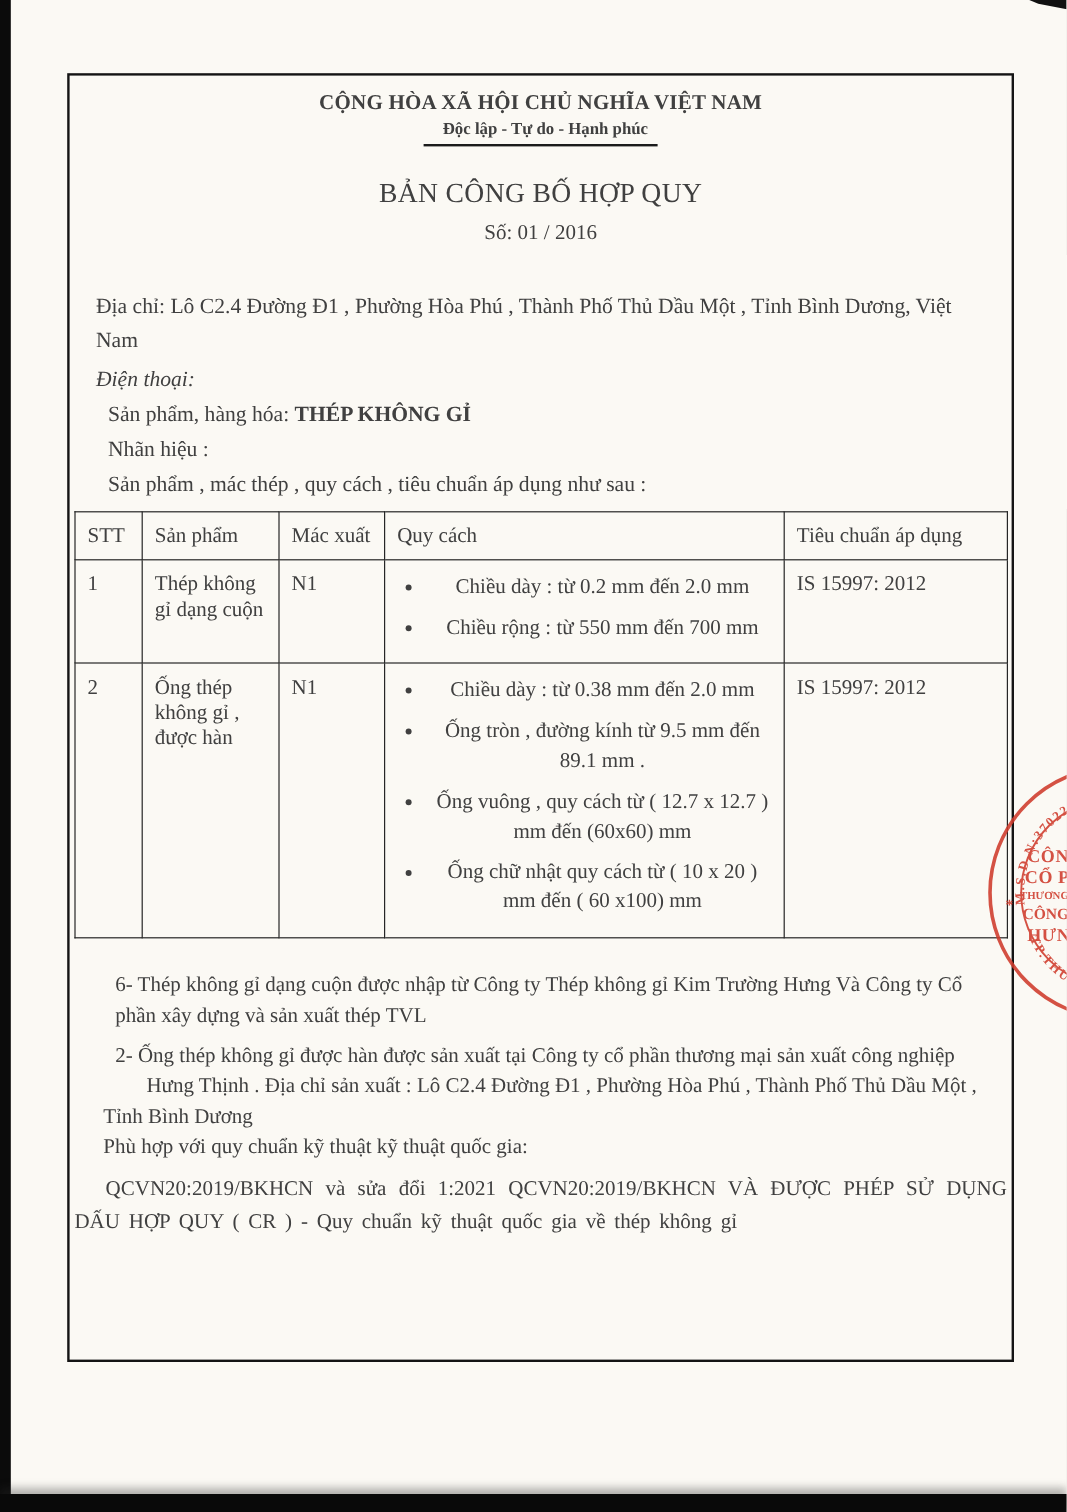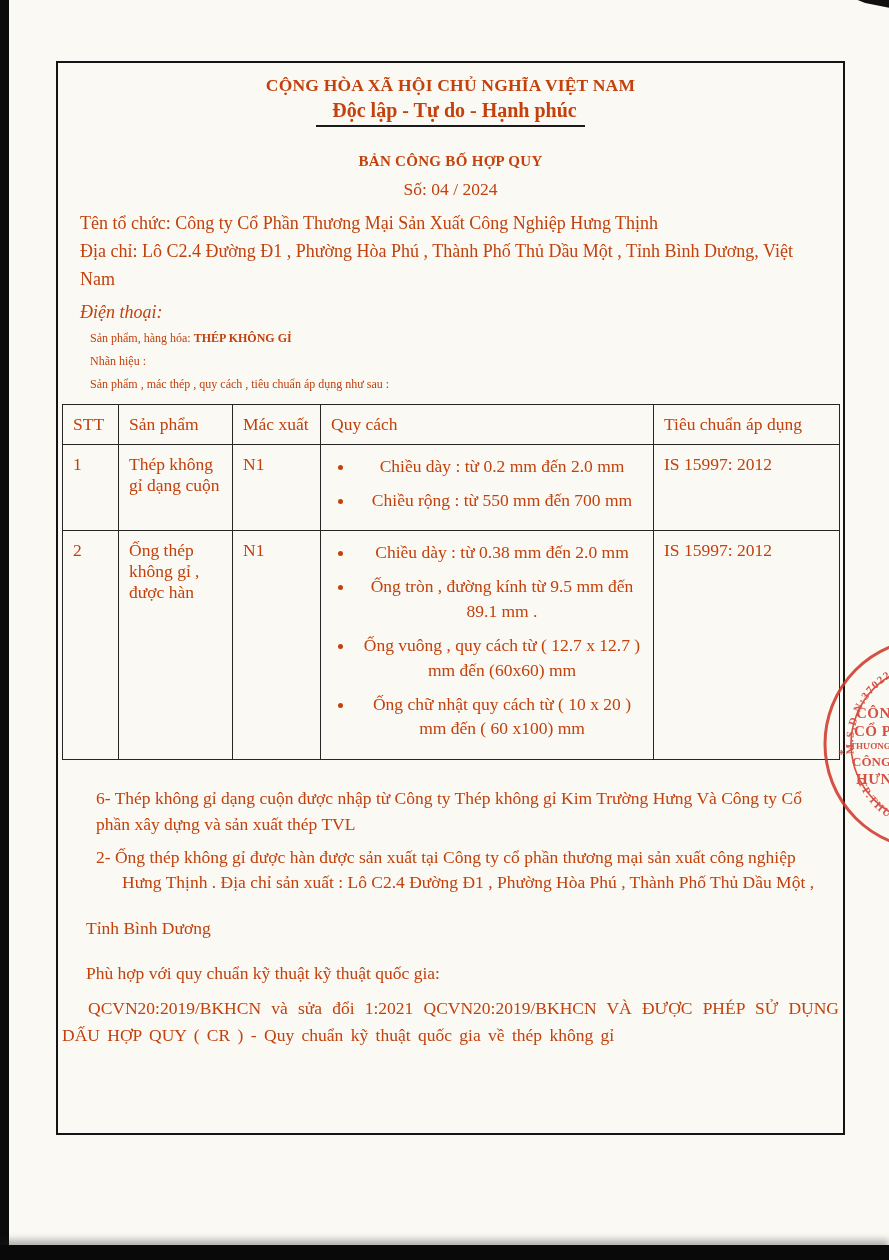--- a/index.html
+++ b/index.html
@@ -1,56 +1,56 @@
 <!DOCTYPE html>
 <html><head>
 <meta charset="utf-8">
 <style>
   html,body { margin:0; padding:0; background:#e8e6e0; }
   .page {
     position:relative; width:889px; height:1260px; margin:0 auto;
     background:#fbf9f4; overflow:hidden;
-    font-family:"Liberation Serif", serif; color:#c2410c;
+    font-family:"Liberation Serif", serif; color:#404040;
   }
   
   .left-bar { position:absolute; left:0; top:0; width:9px; height:100%; background:#0b0b0b; }
   .bottom-bar { position:absolute; left:0; bottom:0; width:100%; height:15px; background:#090909;
     box-shadow:0 -5px 7px rgba(40,40,40,.35); }
   .corner-tr { position:absolute; right:0; top:0; width:34px; height:11px; background:#111;
     clip-path:polygon(8% 0, 100% 0, 100% 70%, 30% 28%); }
   
   .frame {
     position:absolute; left:56px; top:61px; width:789px; height:1074px;
     border:2px solid #141414; box-sizing:border-box; padding:12px 22px 0;
   }
   .nat-header { text-align:center; font-weight:bold; font-size:17.5px; letter-spacing:.2px; }
   .motto-wrap { text-align:center; margin-top:3px; }
-  .motto { display:inline-block; font-weight:bold; font-size:20px;
+  .motto { display:inline-block; font-weight:bold; font-size:14px;
     border-bottom:2px solid #1b1b1b; padding:0 8px 3px 16px; }
-  .doc-title { text-align:center; font-size:15px; font-weight:bold; margin:26px 0 0; letter-spacing:.3px; }
+  .doc-title { text-align:center; font-size:23px; font-weight:normal; margin:26px 0 0; letter-spacing:.3px; }
   .doc-number { text-align:center; font-size:17.5px; margin-top:9px; }
   .para { font-size:18px; line-height:1.55; margin:10px 0 0; }
   .phone-line { font-size:18px; margin:8px 0 0;font-style:italic; }
-  .indent { padding-left:10px; font-size:12px; margin:8px 0 0; }
+  .indent { padding-left:10px; font-size:18px; margin:8px 0 0; }
   .product-value { font-weight:bold; }
   
   table.spec { border-collapse:collapse; table-layout:fixed;
     margin:12px 0 0 -18px; width:calc(100% + 36px); font-size:17.5px; }
   table.spec th, table.spec td { border:1.6px solid #262626; padding:9px 10px; vertical-align:top;
     font-weight:normal; text-align:left; }
   .stt-cell, .mac-cell { text-align:center; }
   .sp-cell { text-align:justify; }
   ul.qc { margin:0; padding-left:24px;text-align:center; }
   ul.qc li { margin:0 0 9px; padding-left:6px; line-height:1.42; }
   
   .notes { margin-top:26px; font-size:17.5px; line-height:1.45; }
   .note { margin:8px 0 0; }
   .note-flush { padding-left:16px; }
   .note-hang { padding-left:42px; text-indent:-26px; }
-  .plain { margin:20px 0 0; padding-left:6px; font-size:17.5px; }
+  .plain { margin:0 0 0; padding-left:6px; font-size:17.5px; }
   .final { margin:8px -18px 0; font-size:17.5px; text-align:justify;
     text-indent:26px; line-height:1.55; word-spacing:3px; }
   
   svg.stamp { position:absolute; left:820px; top:634px; width:220px; height:220px; opacity:.88; }
   .s-ring-outer { fill:none; stroke:#cf3a2b; stroke-width:3; }
   .s-ring-inner { fill:none; stroke:#cf3a2b; stroke-width:1.6; }
   svg.stamp text { fill:#cf3a2b; font-family:"Liberation Serif", serif; }
   .s-arc { font-size:11px; font-weight:bold; letter-spacing:1.5px; }
   .s-star { font-size:13px; font-weight:bold; }
   .s-c-big { font-size:15px; font-weight:bold; letter-spacing:.5px; }
@@ -67,23 +67,23 @@
   <div class="corner-tr"></div>
 
   <div class="frame">
 
     <div class="nat-header">CỘNG HÒA XÃ HỘI CHỦ NGHĨA VIỆT NAM</div>
     <div class="motto-wrap">
       <span class="motto">Độc lập - Tự do - Hạnh phúc</span>
     </div>
 
     <div class="doc-title">BẢN CÔNG BỐ HỢP QUY</div>
-    <div class="doc-number">Số: 04 / 2024</div>
+    <div class="doc-number">Số: 01 / 2016</div>
 
-    <p class="para"><span>Tên tổ chức: Công ty Cổ Phần Thương Mại Sản Xuất Công Nghiệp Hưng Thịnh</span><br>
+    <p class="para"><br>
       <span>Địa chỉ: Lô C2.4 Đường Đ1 , Phường Hòa Phú , Thành Phố Thủ Dầu Một , Tỉnh Bình Dương, Việt Nam</span></p>
 
     <p class="phone-line">Điện thoại:</p>
 
     <p class="indent"><span>Sản phẩm, hàng hóa:</span>
       <span class="product-value">THÉP KHÔNG GỈ</span></p>
 
     <p class="indent">Nhãn hiệu :</p>
 
     <p class="indent">Sản phẩm , mác thép , quy cách , tiêu chuẩn áp dụng như sau :</p>

